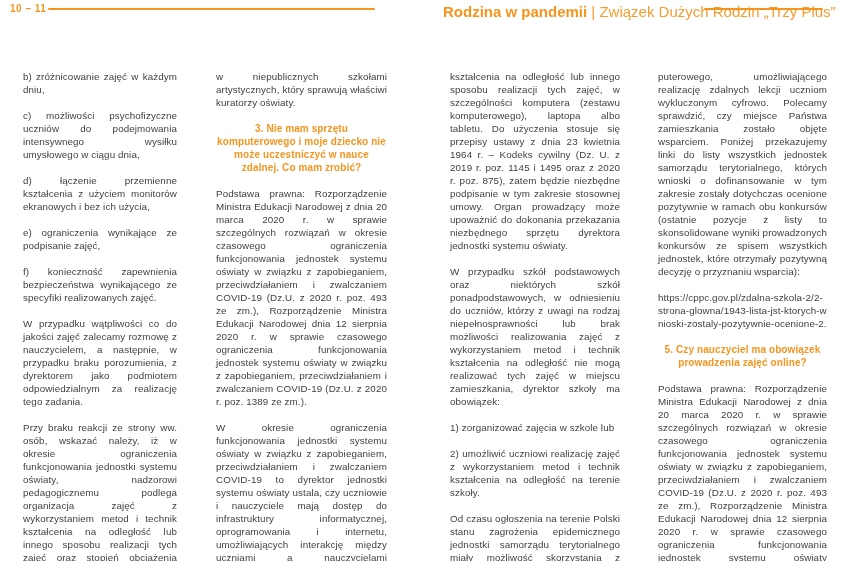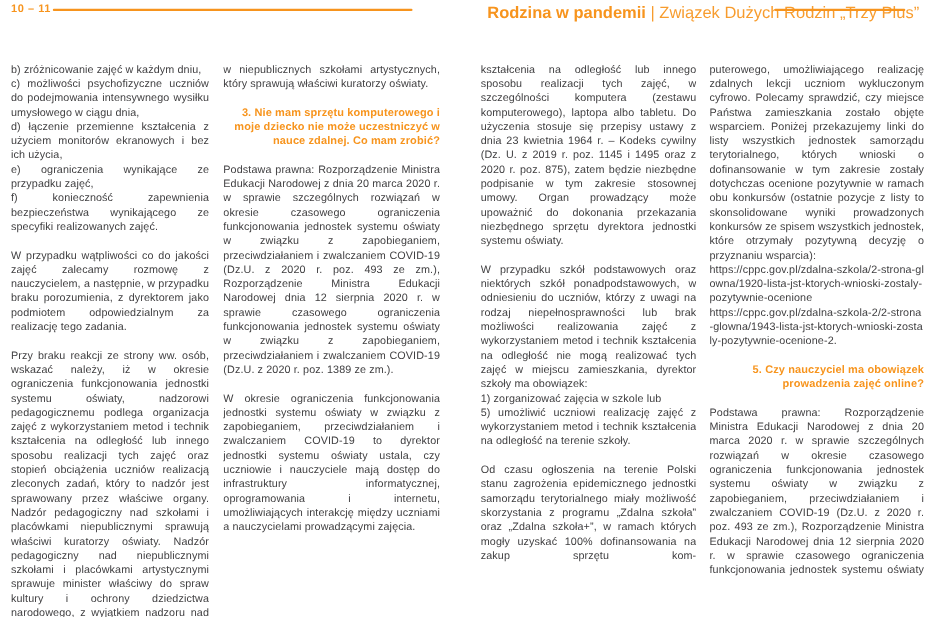--- a/index.html
+++ b/index.html
@@ -34,33 +34,33 @@
 
   
   main { position: absolute; top: 57px; left: 0; right: 0; height: 504px; overflow: hidden; }
   .col { position: absolute; top: 0; bottom: 0; overflow: hidden; }
   .col-1 { left: 10px;  width: 180px; }
   .col-2 { left: 203px; width: 197px; }
   .col-3 { left: 437px; width: 196px; }
   .col-4 { left: 645px; width: 195px; }
 
   .col p {
-    margin: 0;
+    margin: 13px;
     font-size: 9.8px;
     line-height: 13px;
     text-align: justify;
     color: var(--ink);
     letter-spacing: 0.1px;
   }
   .col p.spaced { margin-top: 13px; }
   .col p.heading {
     color: var(--accent);
     font-weight: bold;
     font-size: 10px;
-    text-align: right;
+    text-align: center;
   }
   .col p.cont { text-align-last: justify; }
   .col p.url { word-break: break-all; }
 </style>
 </head>
 <body style="--accent: #F7941D; --ink: #414042;">
 
 <div class="page">
 
   <header>
@@ -68,40 +68,39 @@
     <span class="rule rule-left"></span>
     <span class="pub-title"><b>Rodzina w pandemii</b><span class="rest"> | Związek Dużych Rodzin „Trzy Plus”</span></span>
     <span class="rule rule-right"></span>
   </header>
 
   <main>
     <section class="col col-1">
         <p class="">b) zróżnicowanie zajęć w każdym dniu,</p>
         <p class="">c) możliwości psychofizyczne uczniów do podejmowania intensywnego wysiłku umysłowego w ciągu dnia,</p>
         <p class="">d) łączenie przemienne kształcenia z użyciem monitorów ekranowych i bez ich użycia,</p>
-        <p class="">e) ograniczenia wynikające ze przypadku zajęć,</p>
+        <p class="">e) ograniczenia wynikające ze podpisanie zajęć,</p>
         <p class="">f) konieczność zapewnienia bezpieczeństwa wynikającego ze specyfiki realizowanych zajęć.</p>
         <p class=" spaced">W przypadku wątpliwości co do jakości zajęć zalecamy rozmowę z nauczycielem, a następnie, w przypadku braku porozumienia, z dyrektorem jako podmiotem odpowiedzialnym za realizację tego zadania.</p>
         <p class=" spaced cont">Przy braku reakcji ze strony ww. osób, wskazać należy, iż w okresie ograniczenia funkcjonowania jednostki systemu oświaty, nadzorowi pedagogicznemu podlega organizacja zajęć z wykorzystaniem metod i technik kształcenia na odległość lub innego sposobu realizacji tych zajęć oraz stopień obciążenia uczniów realizacją zleconych zadań, który to nadzór jest sprawowany przez właściwe organy. Nadzór pedagogiczny nad szkołami i placówkami niepublicznymi sprawują właściwi kuratorzy oświaty. Nadzór pedagogiczny nad niepublicznymi szkołami i placówkami artystycznymi sprawuje minister właściwy do spraw kultury i ochrony dziedzictwa narodowego, z wyjątkiem nadzoru nad nauczaniem przedmiotów ogólnokształcących</p>
       </section>
     <section class="col col-2">
         <p class="">w niepublicznych szkołami artystycznych, który sprawują właściwi kuratorzy oświaty.</p>
         <p class="heading spaced">3. Nie mam sprzętu komputerowego i moje dziecko nie może uczestniczyć w nauce zdalnej. Co mam zrobić?</p>
         <p class=" spaced">Podstawa prawna: Rozporządzenie Ministra Edukacji Narodowej z dnia 20 marca 2020 r. w sprawie szczególnych rozwiązań w okresie czasowego ograniczenia funkcjonowania jednostek systemu oświaty w związku z zapobieganiem, przeciwdziałaniem i zwalczaniem COVID-19 (Dz.U. z 2020 r. poz. 493 ze zm.), Rozporządzenie Ministra Edukacji Narodowej dnia 12 sierpnia 2020 r. w sprawie czasowego ograniczenia funkcjonowania jednostek systemu oświaty w związku z zapobieganiem, przeciwdziałaniem i zwalczaniem COVID-19 (Dz.U. z 2020 r. poz. 1389 ze zm.).</p>
         <p class=" spaced">W okresie ograniczenia funkcjonowania jednostki systemu oświaty w związku z zapobieganiem, przeciwdziałaniem i zwalczaniem COVID-19 to dyrektor jednostki systemu oświaty ustala, czy uczniowie i nauczyciele mają dostęp do infrastruktury informatycznej, oprogramowania i internetu, umożliwiających interakcję między uczniami a nauczycielami prowadzącymi zajęcia.</p>
       </section>
     <section class="col col-3">
         <p class="">kształcenia na odległość lub innego sposobu realizacji tych zajęć, w szczególności komputera (zestawu komputerowego), laptopa albo tabletu. Do użyczenia stosuje się przepisy ustawy z dnia 23 kwietnia 1964 r. – Kodeks cywilny (Dz. U. z 2019 r. poz. 1145 i 1495 oraz z 2020 r. poz. 875), zatem będzie niezbędne podpisanie w tym zakresie stosownej umowy. Organ prowadzący może upoważnić do dokonania przekazania niezbędnego sprzętu dyrektora jednostki systemu oświaty.</p>
         <p class=" spaced">W przypadku szkół podstawowych oraz niektórych szkół ponadpodstawowych, w odniesieniu do uczniów, którzy z uwagi na rodzaj niepełnosprawności lub brak możliwości realizowania zajęć z wykorzystaniem metod i technik kształcenia na odległość nie mogą realizować tych zajęć w miejscu zamieszkania, dyrektor szkoły ma obowiązek:</p>
         <p class="">1) zorganizować zajęcia w szkole lub</p>
-        <p class="">5) umożliwić uczniowi realizację zajęć z wykorzystaniem metod i technik kształcenia na odległość na terenie szkoły.</p>
+        <p class="">2) umożliwić uczniowi realizację zajęć z wykorzystaniem metod i technik kształcenia na odległość na terenie szkoły.</p>
         <p class=" spaced cont">Od czasu ogłoszenia na terenie Polski stanu zagrożenia epidemicznego jednostki samorządu terytorialnego miały możliwość skorzystania z programu „Zdalna szkoła” oraz „Zdalna szkoła+”, w ramach których mogły uzyskać 100% dofinansowania na zakup sprzętu kom-</p>
       </section>
     <section class="col col-4">
         <p class="">puterowego, umożliwiającego realizację zdalnych lekcji uczniom wykluczonym cyfrowo. Polecamy sprawdzić, czy miejsce Państwa zamieszkania zostało objęte wsparciem. Poniżej przekazujemy linki do listy wszystkich jednostek samorządu terytorialnego, których wnioski o dofinansowanie w tym zakresie zostały dotychczas ocenione pozytywnie w ramach obu konkursów (ostatnie pozycje z listy to skonsolidowane wyniki prowadzonych konkursów ze spisem wszystkich jednostek, które otrzymały pozytywną decyzję o przyznaniu wsparcia):</p>
-        <p class="url">https://cppc.gov.pl/zdalna-szkola/2-strona-glowna/1920-lista-jst-ktorych-wnioski-zostaly-pozytywnie-ocenione</p>
         <p class="url">https://cppc.gov.pl/zdalna-szkola-2/2-strona-glowna/1943-lista-jst-ktorych-wnioski-zostaly-pozytywnie-ocenione-2.</p>
         <p class="heading spaced">5. Czy nauczyciel ma obowiązek prowadzenia zajęć online?</p>
         <p class=" spaced cont">Podstawa prawna: Rozporządzenie Ministra Edukacji Narodowej z dnia 20 marca 2020 r. w sprawie szczególnych rozwiązań w okresie czasowego ograniczenia funkcjonowania jednostek systemu oświaty w związku z zapobieganiem, przeciwdziałaniem i zwalczaniem COVID-19 (Dz.U. z 2020 r. poz. 493 ze zm.), Rozporządzenie Ministra Edukacji Narodowej dnia 12 sierpnia 2020 r. w sprawie czasowego ograniczenia funkcjonowania jednostek systemu oświaty</p>
       </section>
   </main>
 
 </div>
 
 </body></html>

